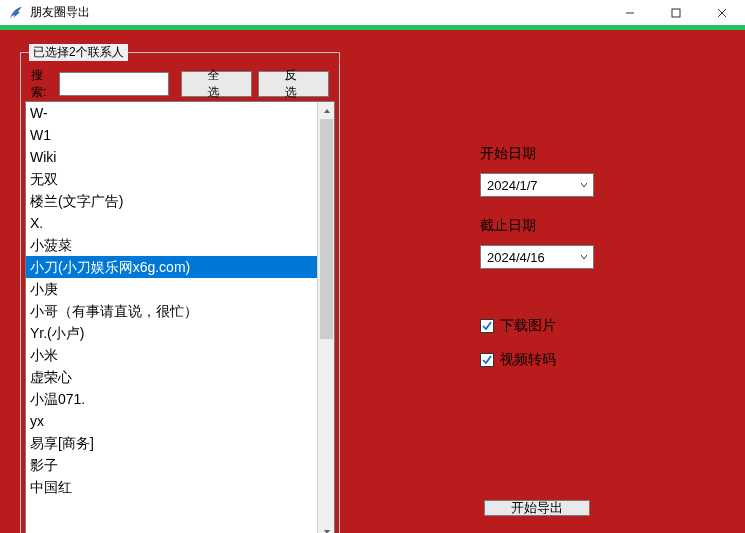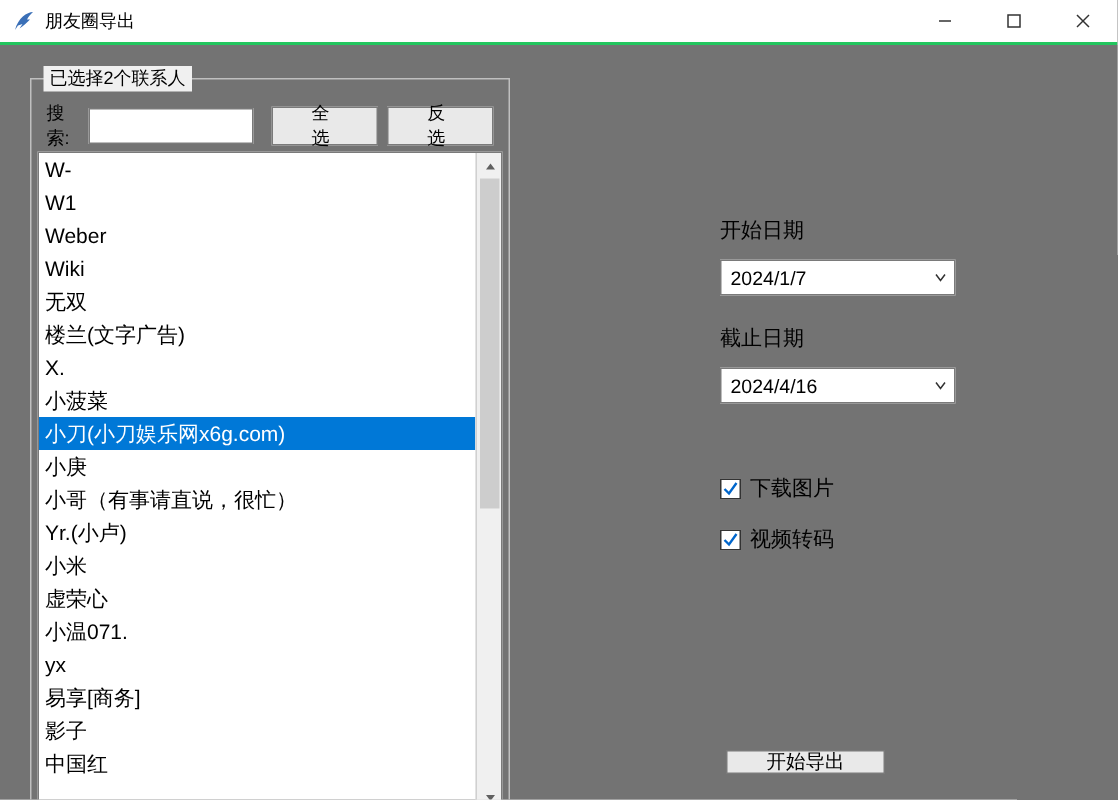--- a/index.html
+++ b/index.html
@@ -8,42 +8,42 @@
     font-family: "Microsoft YaHei", "SimSun", sans-serif;
     font-size: 12px;
     background: #f0f0f0;
     width: 745px;
     height: 533px;
     overflow: hidden;
   }
   .titlebar {
     height: 30px;
     background: #ffffff;
-    border-bottom: 2px solid #22c55e;
+    border-bottom: 5px solid #22c55e;
     display: flex;
     align-items: center;
     padding-left: 8px;
     color: #000;
   }
   .titlebar .feather {
     width: 16px; height: 16px; margin-right: 6px;
   }
   .titlebar .title { flex: 0 0 auto; }
   .titlebar .spacer { flex: 1; }
   .winbtn {
     width: 46px; height: 30px;
     display: flex; align-items: center; justify-content: center;
     color: #555;
   }
   .winbtn svg { width: 10px; height: 10px; }
   .client {
     position: relative;
     width: 745px;
     height: 503px;
-    background: #737373;
+    background: #b91c1c;
   }
   .groupbox {
     position: absolute;
     left: 20px;
     top: 22px;
     width: 320px;
     height: 490px;
     border: 1px solid #bfbfbf;
   }
   .groupbox .legend {
@@ -135,21 +135,21 @@
     left: 480px;
     top: 115px;
     width: 230px;
   }
   .fieldlabel {
     font-size: 14px;
     margin-bottom: 10px;
     color: #000;
   }
   .dropdown {
-    width: 157px;
+    width: 114px;
     height: 24px;
     border: 1px solid #7a7a7a;
     background: #fff;
     display: flex;
     align-items: center;
     font-size: 13px;
     margin-bottom: 20px;
   }
   .dropdown .val { flex: 1; padding: 0 6px; }
   .dropdown .arrow {
@@ -234,21 +234,20 @@
       <input type="text" value="" style="">
       <span style="flex:1"></span>
       <div class="btn">全选</div>
       <div class="btn">反选</div>
     </div>
 
     <div class="listbox">
       <div class="listinner" id="listinner">
           <div class="listitem">W-</div>
           <div class="listitem">W1</div>
-          <div class="listitem">Weber</div>
           <div class="listitem">Wiki</div>
           <div class="listitem">无双</div>
           <div class="listitem">楼兰(文字广告)</div>
           <div class="listitem">X.</div>
           <div class="listitem">小菠菜</div>
           <div class="listitem selected">小刀(小刀娱乐网x6g.com)</div>
           <div class="listitem">小庚</div>
           <div class="listitem">小哥（有事请直说，很忙）</div>
           <div class="listitem">Yr.(小卢)</div>
           <div class="listitem">小米</div>

